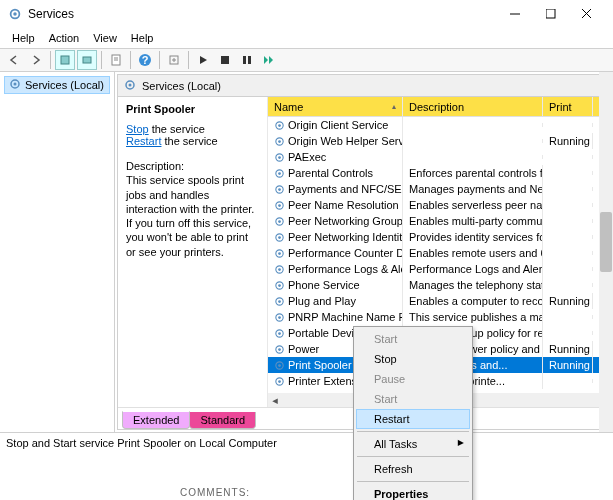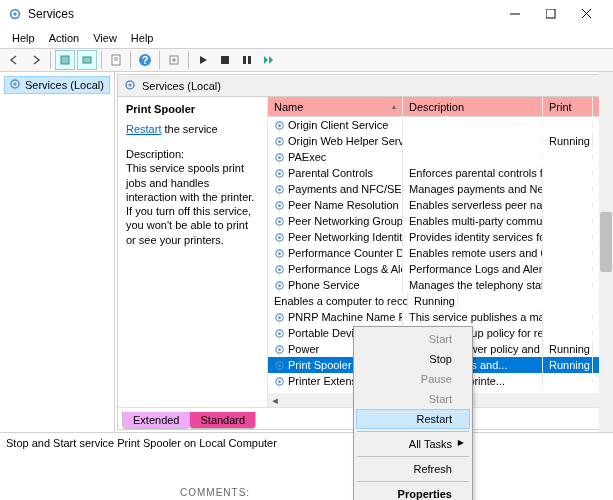--- a/index.html
+++ b/index.html
@@ -17,38 +17,38 @@
 .tree { width: 115px; border-right: 1px solid #d0d0d0; padding: 4px; }
 .tree-item { display: flex; align-items: center; gap: 4px; padding: 1px 4px; background: #cce8ff; border: 1px solid #99d1ff; }
 .content { flex: 1; display: flex; flex-direction: column; border: 1px solid #d0d0d0; margin: 2px; }
 .content-hdr { height: 22px; background: #f0f0f0; border-bottom: 1px solid #d0d0d0; display: flex; align-items: center; padding: 0 6px; gap: 6px; }
 .content-body { flex: 1; display: flex; overflow: hidden; }
 .detail-pane { width: 150px; padding: 6px 8px; border-right: 1px solid #e8e8e8; }
 .detail-pane h3 { font-weight: bold; font-size: 11px; margin-bottom: 8px; }
 .detail-pane .link { color: #0066cc; text-decoration: underline; cursor: pointer; }
 .detail-pane p { margin-top: 8px; line-height: 1.3; }
 .list-pane { flex: 1; display: flex; flex-direction: column; position: relative; }
-.list-hdr { display: flex; height: 20px; border-bottom: 1px solid #e0e0e0; background: #fca5a5; }
+.list-hdr { display: flex; height: 20px; border-bottom: 1px solid #e0e0e0; background: #fde047; }
 .col { padding: 2px 6px; border-right: 1px solid #e8e8e8; overflow: hidden; white-space: nowrap; display: flex; align-items: center; }
 .col-name { width: 135px; }
 .col-desc { width: 140px; }
 .col-status { width: 50px; }
 .sort-ind { margin-left: auto; font-size: 8px; color: #666; }
 .rows { flex: 1; overflow: hidden; }
 .row { display: flex; height: 16px; align-items: center; }
 .row .col-name { display: flex; align-items: center; gap: 3px; }
 .row .col { text-overflow: ellipsis; }
 .svc-icon { width: 11px; height: 11px; flex-shrink: 0; }
 .row.sel { background: #0078d7; color: #fff; }
 .tabs { height: 22px; display: flex; align-items: flex-end; padding: 0 4px; border-top: 1px solid #e0e0e0; gap: 0; }
 .tab { padding: 2px 10px; border: 1px solid #c0c0c0; border-top: none; background: #ec4899; border-radius: 0 0 4px 4px; margin-right: -1px; position: relative; }
 .tab.active { background: #f0abfc; z-index: 1; border-top: 1px solid #fff; }
 .status-bar { height: 20px; border-top: 1px solid #d0d0d0; padding: 2px 6px; display: flex; align-items: center; }
 .ctx-menu { position: absolute; left: 353px; top: 326px; width: 120px; background: #f0f0f0; border: 1px solid #a0a0a0; box-shadow: 2px 2px 4px rgba(0,0,0,.2); padding: 2px; z-index: 10; }
-.ctx-item { padding: 4px 18px; position: relative; text-align: right; }
+.ctx-item { padding: 4px 18px; position: relative; }
 .ctx-item.disabled { color: #888; }
 .ctx-item.hover { background: #cce8ff; border: 1px solid #99d1ff; padding: 3px 17px; }
 .ctx-item.bold { font-weight: bold; }
 .ctx-sep { height: 1px; background: #c0c0c0; margin: 2px 1px; }
 .ctx-arrow { position: absolute; right: 6px; font-size: 8px; }
 .scrollbar-v { position: absolute; right: 0; top: 72px; width: 14px; height: 360px; background: #f0f0f0; }
 .scrollbar-v .thumb { position: absolute; left: 1px; width: 12px; top: 140px; height: 60px; background: #c0c0c0; border-radius: 2px; }
 .hscroll { height: 14px; background: #f0f0f0; display: flex; align-items: center; }
 .hscroll .ar { width: 14px; text-align: center; color: #555; }
 .hscroll .track { flex: 1; height: 10px; }
@@ -175,20 +175,23 @@
       <span><svg width="12" height="12">
             <circle cx="6" cy="6" r="4" fill="none" stroke="#5a8fc0" stroke-width="1.5"></circle>
             <circle cx="6" cy="6" r="1.5" fill="#5a8fc0"></circle>
           </svg></span>
       <span>Services (Local)</span>
     </div>
     <div class="content-body">
       <div class="detail-pane">
         <h3>Print Spooler</h3>
         <div>
+          <span class="link">Stop</span><span> the service</span>
+        </div>
+        <div>
           <span class="link">Restart</span><span> the service</span>
         </div>
         <p style="margin-top:12px">Description:</p>
         <p style="margin-top:0">This service spools print jobs and handles interaction with the printer. If you turn off this service, you won't be able to print or see your printers.</p>
       </div>
 
       <div class="list-pane">
         <div class="list-hdr">
           <div class="col col-name">
               <span>Name</span>
@@ -313,20 +316,27 @@
                 <svg class="svc-icon" viewBox="0 0 12 12">
                   <circle cx="6" cy="6" r="4" fill="none" stroke="#5a8fc0" stroke-width="1.2"></circle>
                   <circle cx="6" cy="6" r="1.5" fill="#5a8fc0"></circle>
                 </svg>
                 <span>Phone Service</span>
               </div>
               <div class="col col-desc">Manages the telephony state on ...</div>
               <div class="col col-status"></div>
             </div>
             <div class="row">
+              <div class="col col-name">
+                <svg class="svc-icon" viewBox="0 0 12 12">
+                  <circle cx="6" cy="6" r="4" fill="none" stroke="#5a8fc0" stroke-width="1.2"></circle>
+                  <circle cx="6" cy="6" r="1.5" fill="#5a8fc0"></circle>
+                </svg>
+                <span>Plug and Play</span>
+              </div>
               <div class="col col-desc">Enables a computer to recognize ...</div>
               <div class="col col-status">Running</div>
             </div>
             <div class="row">
               <div class="col col-name">
                 <svg class="svc-icon" viewBox="0 0 12 12">
                   <circle cx="6" cy="6" r="4" fill="none" stroke="#5a8fc0" stroke-width="1.2"></circle>
                   <circle cx="6" cy="6" r="1.5" fill="#5a8fc0"></circle>
                 </svg>
                 <span>PNRP Machine Name Publi...</span>

